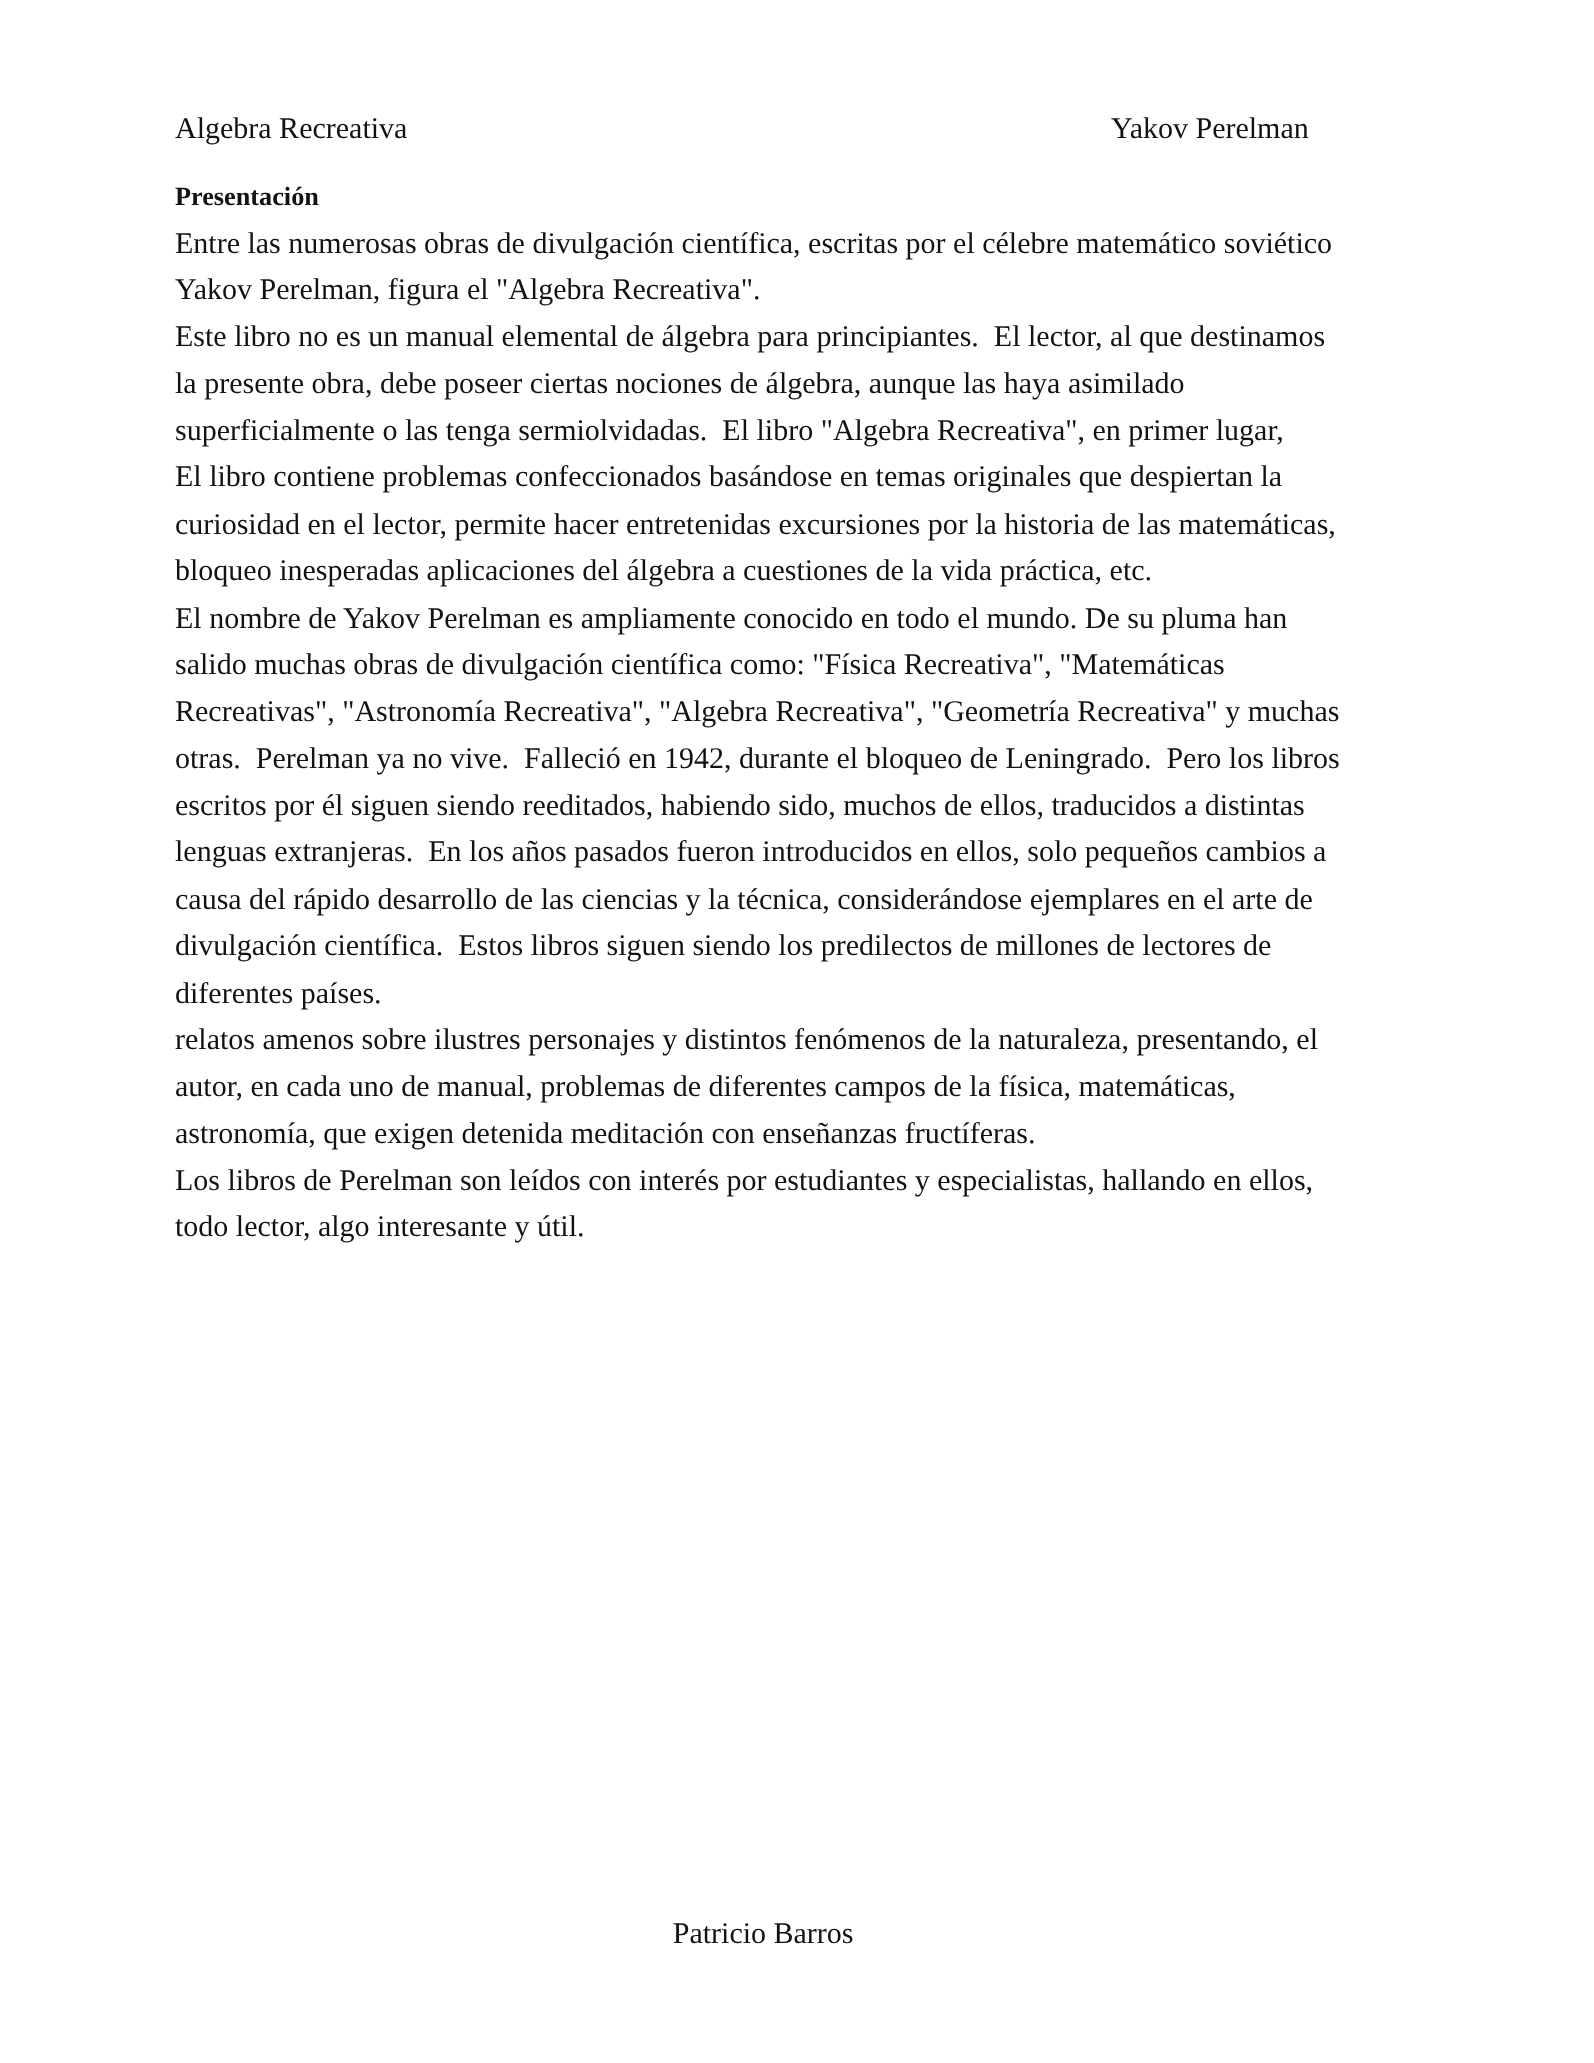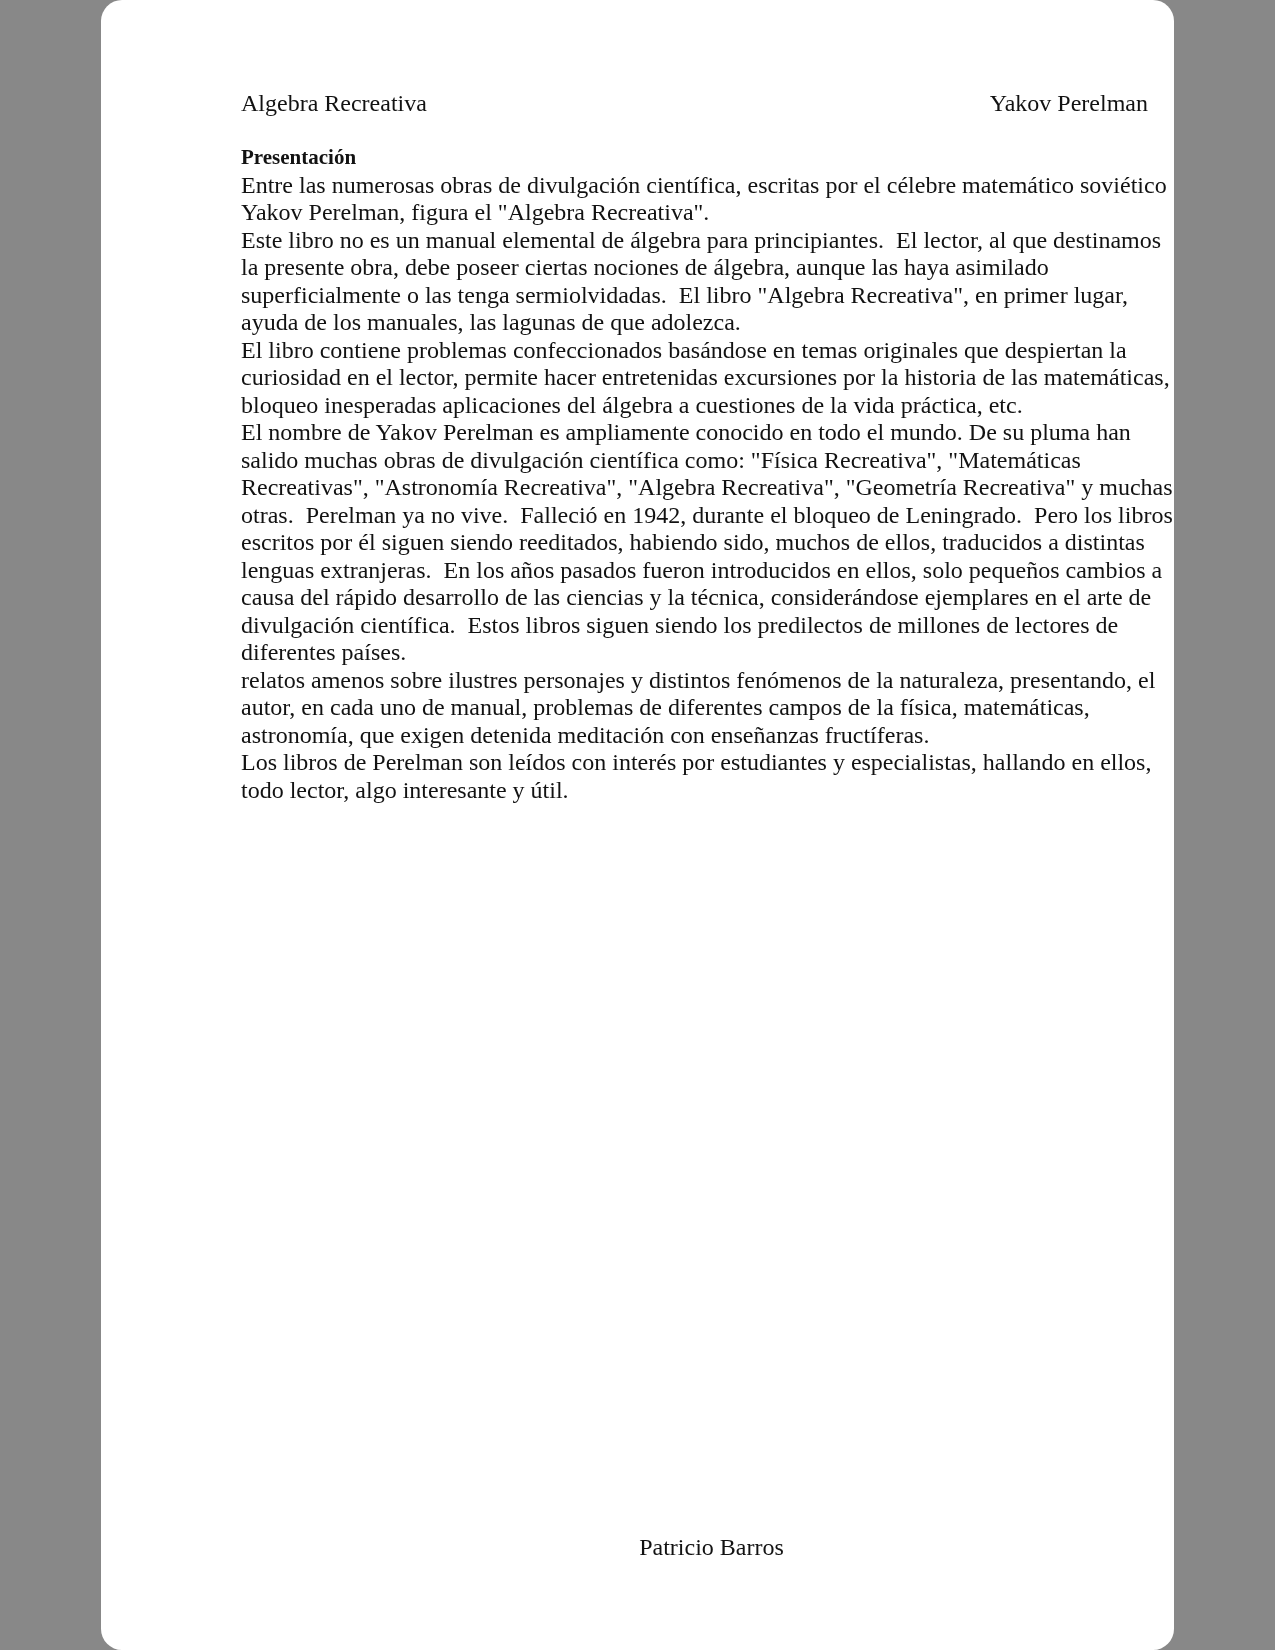--- a/index.html
+++ b/index.html
@@ -6,27 +6,26 @@
     --text-color:#121212;
     --page-bg:#ffffff;
   }
   html,body{margin:0;padding:0;}
   body{
     background:#888;
     font-family:"Liberation Serif","DejaVu Serif",serif;
   }
   .page{
     position:relative;
-    width:1073px;
+    width:1275px;
     height:1650px;
     margin:0 auto;
     background:var(--page-bg);
     color:var(--text-color);
     overflow:hidden;
-    border-radius:21px;
   }
   .running-header{
     position:absolute;
     left:140px;
     top:90px;
     width:907px;              
     display:flex;
     justify-content:space-between;
     font-size:24px;
     line-height:27px;
@@ -42,20 +41,21 @@
     font-weight:bold;
     font-size:21px;
     line-height:27.5px;
     white-space:pre;
   }
   .paragraph{margin:0;}
   .line{
     font-size:24px;
     line-height:27.5px;
     white-space:pre;          
+    margin-top:10px;
   }
   .running-footer{
     position:absolute;
     left:157px;
     top:1534px;
     width:907px;              
     text-align:center;
     font-size:24px;
     line-height:27px;
     white-space:pre;
@@ -75,21 +75,20 @@
     <div class="doc-title">Presentación</div>
     <div id="paragraphs">
         <div class="paragraph">
           <div class="line">Entre las numerosas obras de divulgación científica, escritas por el célebre matemático soviético</div>
           <div class="line">Yakov Perelman, figura el "Algebra Recreativa".</div>
         </div>
         <div class="paragraph">
           <div class="line">Este libro no es un manual elemental de álgebra para principiantes.  El lector, al que destinamos</div>
           <div class="line">la presente obra, debe poseer ciertas nociones de álgebra, aunque las haya asimilado</div>
           <div class="line">superficialmente o las tenga sermiolvidadas.  El libro "Algebra Recreativa", en primer lugar,</div>
-          <div class="line">ayuda de los manuales, las lagunas de que adolezca.</div>
         </div>
         <div class="paragraph">
           <div class="line">El libro contiene problemas confeccionados basándose en temas originales que despiertan la</div>
           <div class="line">curiosidad en el lector, permite hacer entretenidas excursiones por la historia de las matemáticas,</div>
           <div class="line">bloqueo inesperadas aplicaciones del álgebra a cuestiones de la vida práctica, etc.</div>
         </div>
         <div class="paragraph">
           <div class="line">El nombre de Yakov Perelman es ampliamente conocido en todo el mundo. De su pluma han</div>
           <div class="line">salido muchas obras de divulgación científica como: "Física Recreativa", "Matemáticas</div>
           <div class="line">Recreativas", "Astronomía Recreativa", "Algebra Recreativa", "Geometría Recreativa" y muchas</div>

